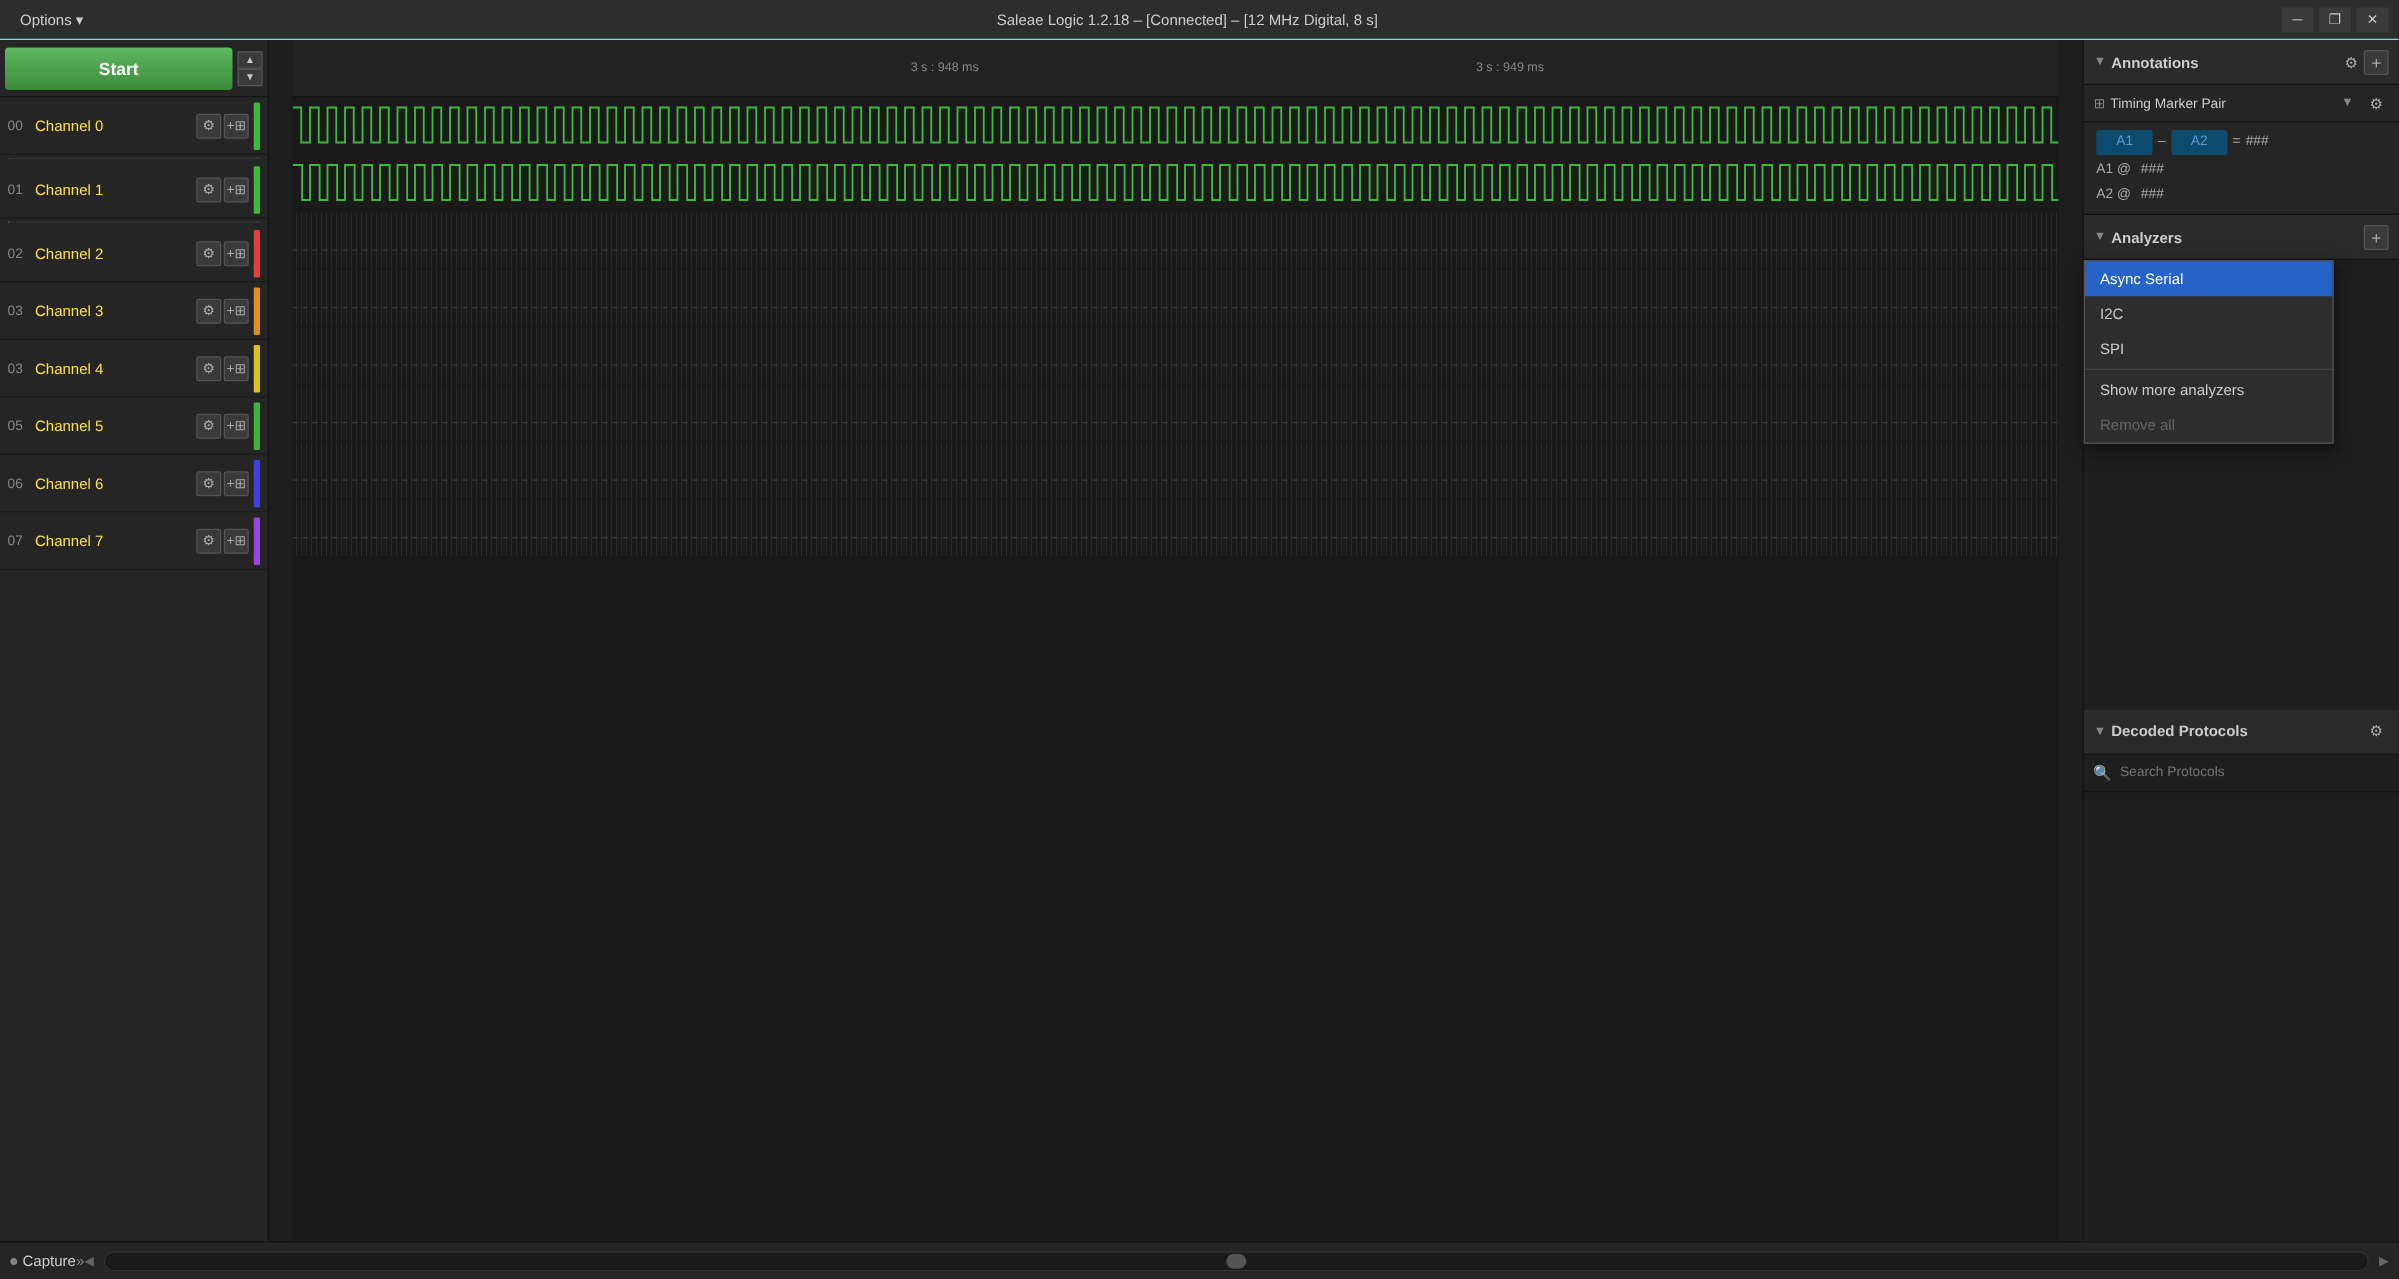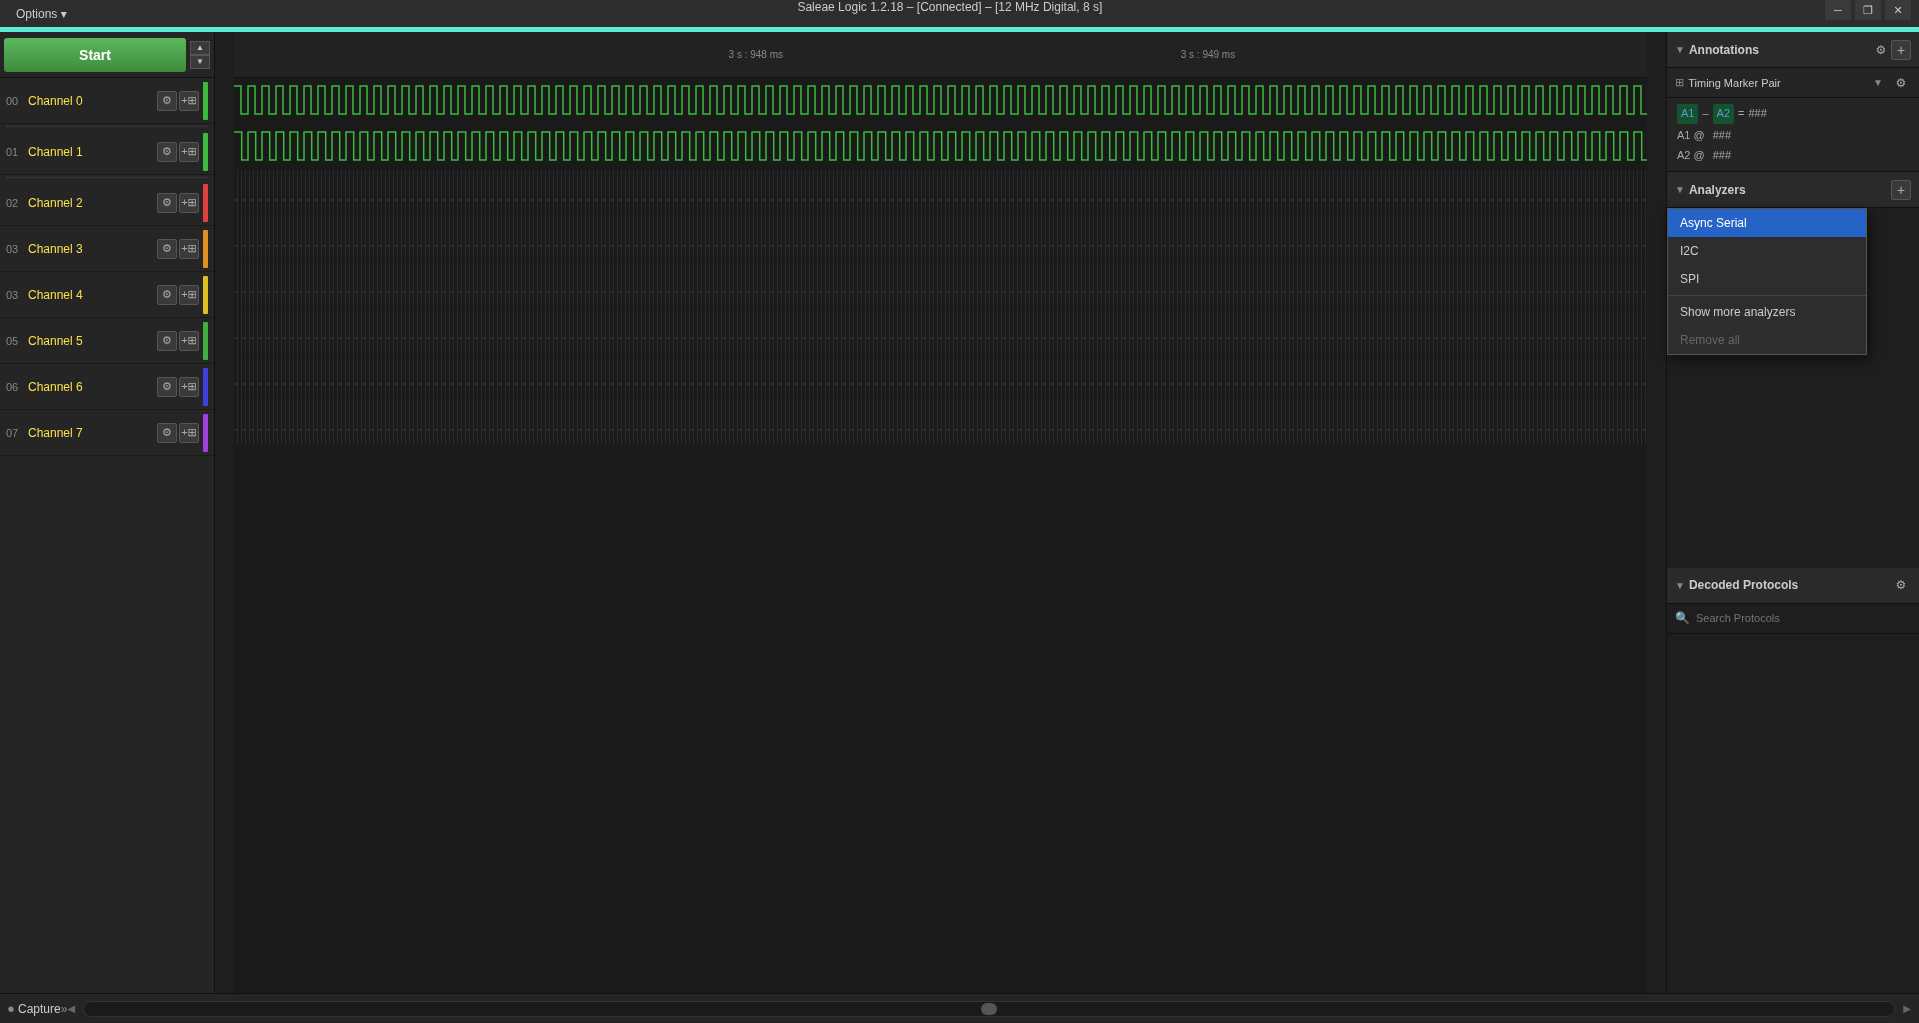--- a/index.html
+++ b/index.html
@@ -12,23 +12,24 @@
       color: #ccc;
       overflow: hidden;
       user-select: none;
     }
 
     
     #titlebar {
       height: 32px;
       background: #2d2d2d;
       display: flex;
+      align-items: center;
       justify-content: space-between;
       padding: 0 8px;
-      border-bottom: 5px solid #5eead4;
+      border-bottom: 1px solid #5eead4;
     }
     #titlebar-title {
       flex: 1;
       text-align: center;
       color: #ccc;
       font-size: 12px;
     }
     #titlebar-controls {
       display: flex;
       gap: 4px;
@@ -272,22 +273,22 @@
       padding: 6px 10px;
       background: #252525;
       border-bottom: 1px solid #111;
       font-size: 11px;
       color: #aaa;
       line-height: 1.8;
     }
     .timing-val-row { display: flex; gap: 4px; }
     .timing-marker-label {
       color: #5b9bd5;
-      background: #14532d;
-      padding: 0 4px;
+      background: #0c4a6e;
+      padding: 0 16px;
       border-radius: 2px;
     }
 
     
     #analyzers-header {
       height: 36px;
       background: #2a2a2a;
       border-bottom: 1px solid #111;
       display: flex;
       align-items: center;

